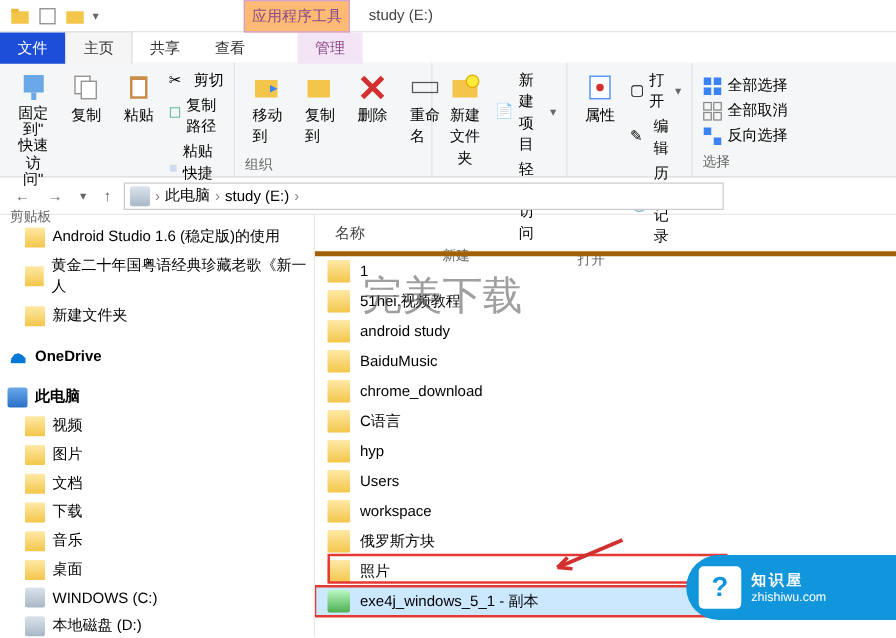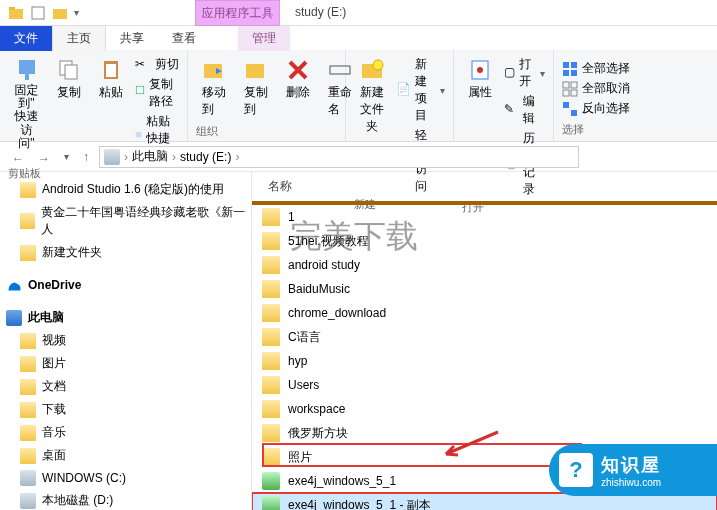--- a/index.html
+++ b/index.html
@@ -1,20 +1,20 @@
 <!DOCTYPE html>
 <html><head>
 <meta charset="utf-8">
 <style>
 *{margin:0;padding:0;box-sizing:border-box;font-family:"Microsoft YaHei","Segoe UI",sans-serif;font-size:12px}
 body{width:717px;height:510px;background:#fff;overflow:hidden;position:relative}
 .titlebar{height:26px;background:#fff;display:flex;align-items:center;border-bottom:1px solid #e0e0e0}
 .tb-icons{display:flex;gap:6px;padding-left:8px;align-items:center}
 .tb-icon{width:16px;height:16px;display:inline-block}
-.tool-tab-wrap{position:absolute;left:195px;top:0;width:85px;height:26px;background:#f0abfc;border:1px solid #d0a0d0;display:flex;align-items:center;justify-content:center;color:#8a4a8a}
+.tool-tab-wrap{position:absolute;left:195px;top:0;width:85px;height:26px;background:#fdba74;border:1px solid #d0a0d0;display:flex;align-items:center;justify-content:center;color:#8a4a8a}
 .title-text{position:absolute;left:295px;top:5px;color:#444}
 .ribbon-tabs{height:24px;display:flex;align-items:center;background:#fff}
 .rtab{padding:4px 14px;color:#333;cursor:pointer}
 .rtab.file{background:#1d4ed8;color:#fff}
 .rtab.active{background:#f5f5f5;border:1px solid #ddd;border-bottom:none}
 .rtab.tool{background:#f3e5f5;color:#8a4a8a;margin-left:28px}
 .ribbon{height:92px;background:#f5f6f7;border-bottom:1px solid #ddd;display:flex}
 .rgroup{border-right:1px solid #e3e3e3;padding:4px 8px;display:flex;flex-direction:column;justify-content:space-between}
 .rgroup-label{text-align:left;color:#666;font-size:11px;padding-top:2px}
 .rg-body{flex:1;display:flex;align-items:flex-start;gap:6px}
@@ -46,21 +46,21 @@
 .file-row .ic{width:18px;height:18px}
 .file-row.sel{background:#cce8ff;outline:2px solid #e53935;outline-offset:-1px}
 .hl-box{position:absolute;left:262px;top:443px;width:320px;height:24px;border:2px solid #e53935;pointer-events:none}
 .ic-folder-lg{width:18px;height:18px;background:linear-gradient(#ffe9a6,#f3c64b);border-radius:1px}
 .ic-exe{width:18px;height:18px;background:linear-gradient(#baf7c4,#4caf50);border-radius:2px}
 .watermark{position:absolute;left:290px;top:215px;font-size:32px;color:rgba(80,80,80,.55);font-family:Liberation Sans, sans-serif;pointer-events:none}
 .arrow{position:absolute;left:440px;top:430px;width:60px;height:30px;pointer-events:none}
 .brand{position:absolute;right:0;bottom:14px;width:168px;height:52px;background:#1296db;border-radius:26px 0 0 26px;display:flex;align-items:center;gap:8px;padding-left:10px;color:#fff}
 .brand-ic{width:34px;height:34px;background:#fff;border-radius:4px;display:flex;align-items:center;justify-content:center;color:#1296db;font-size:22px;font-weight:bold}
 .brand-txt{display:flex;flex-direction:column}
-.brand-txt .t{font-size:18px;font-weight:bold;letter-spacing:2px}
+.brand-txt .t{font-size:12px;font-weight:bold;letter-spacing:2px}
 .brand-txt .u{font-size:10px}
 .chev{font-size:10px;color:#666}
 svg{display:block}
 </style>
 </head>
 <body>
 
 <div class="titlebar">
   <div class="tb-icons">
     <span class="tb-icon">
@@ -403,24 +403,20 @@
           <span>workspace</span>
         </div>
         <div class="file-row">
           <span class="ic ic-folder-lg"></span>
           <span>俄罗斯方块</span>
         </div>
         <div class="file-row">
           <span class="ic ic-folder-lg"></span>
           <span>照片</span>
         </div>
-        <div class="file-row">
-          <span class="ic ic-exe"></span>
-          <span>exe4j_windows_5_1</span>
-        </div>
         <div class="file-row sel">
           <span class="ic ic-exe"></span>
           <span>exe4j_windows_5_1 - 副本</span>
         </div>
       </div>
   </div>
 </div>
 
 <div class="hl-box"></div>
 

